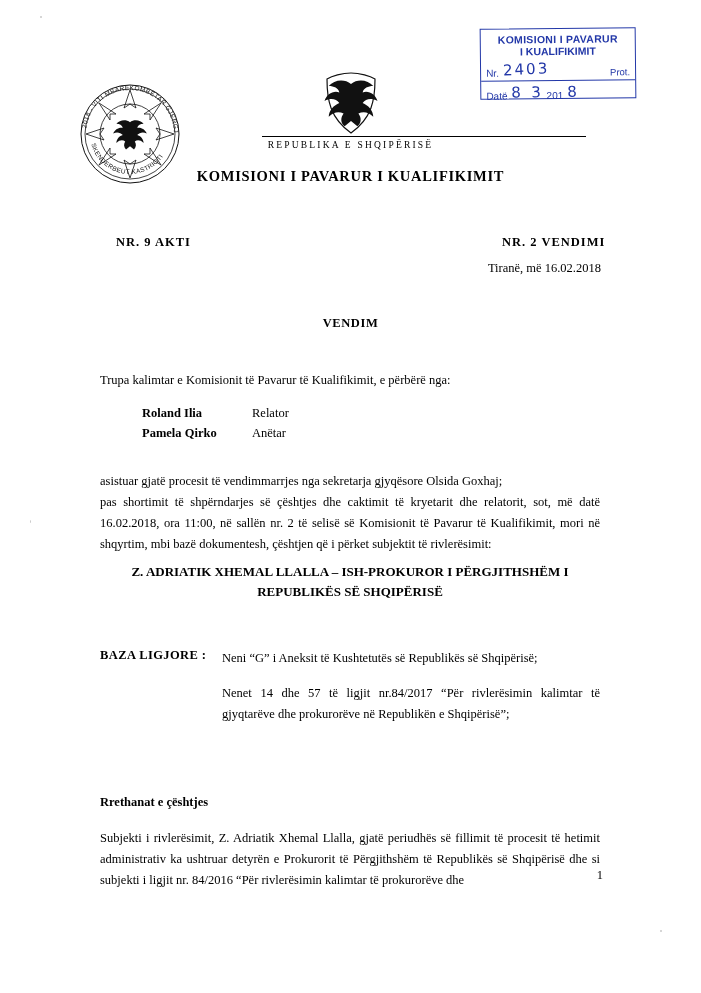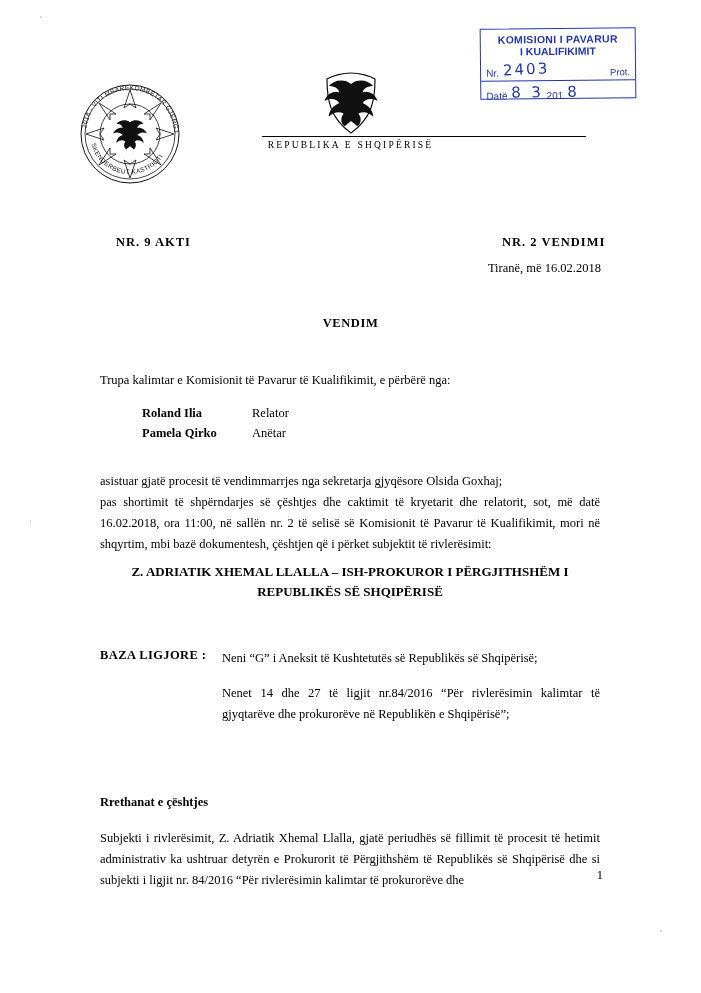--- a/index.html
+++ b/index.html
@@ -298,20 +298,21 @@
         <path d="M0,-18 C-6,-23 -16,-22 -21,-16 C-16,-16 -12,-14 -11,-10 C-17,-12 -23,-8 -25,-2
                  C-19,-5 -14,-4 -11,0 C-16,2 -21,7 -21,13 C-16,8 -11,8 -7,10 C-10,14 -10,19 -6,22
                  L0,17 L6,22 C10,19 10,14 7,10 C11,8 16,8 21,13 C21,7 16,2 11,0 C14,-4 19,-5 25,-2
                  C23,-8 17,-12 11,-10 C12,-14 16,-16 21,-16 C16,-22 6,-23 0,-18 Z"></path>
       </g>
     </svg>
   </div>
 
   <div class="hrule"></div>
   <div class="republika">REPUBLIKA E SHQIPËRISË</div>
+  <div class="komisioni-title">KOMISIONI I PAVARUR I KUALIFIKIMIT</div>
 
   <div class="nr-akti">NR.  9  AKTI</div>
   <div class="nr-vendimi">NR.  2   VENDIMI</div>
   <div class="tirane">Tiranë, më 16.02.2018</div>
 
   <div class="vendim-title">VENDIM</div>
 
   <div class="para p-trupa">Trupa kalimtar e Komisionit të Pavarur të Kualifikimit, e përbërë nga:</div>
 
   <div class="members">
@@ -335,20 +336,20 @@
   </div>
 
   <div class="subject-title">
     <div>Z. ADRIATIK XHEMAL LLALLA –  ISH-PROKUROR I PËRGJITHSHËM I</div>
     <div>REPUBLIKËS SË SHQIPËRISË</div>
   </div>
 
   <div class="baza-label">BAZA LIGJORE :</div>
   <div class="baza-items">
     <p>Neni “G” i Aneksit të Kushtetutës së Republikës së Shqipërisë;</p>
-    <p>Nenet 14 dhe 27 të ligjit nr.84/2016 “Për rivlerësimin kalimtar të gjyqtarëve dhe prokurorëve në Republikën e Shqipërisë”;</p>
+    <p>Nenet 14 dhe 57 të ligjit nr.84/2017 “Për rivlerësimin kalimtar të gjyqtarëve dhe prokurorëve në Republikën e Shqipërisë”;</p>
   </div>
 
   <div class="section-head">Rrethanat e çështjes</div>
   <div class="para p-rrethanat">Subjekti i rivlerësimit, Z. Adriatik Xhemal Llalla, gjatë periudhës së fillimit të procesit të hetimit administrativ ka ushtruar detyrën e Prokurorit të Përgjithshëm të Republikës së Shqipërisë dhe si subjekti i ligjit nr. 84/2016 “Për rivlerësimin kalimtar të prokurorëve dhe</div>
 
   <div class="pagenum">1</div>
 </div>
 
 </body></html>

